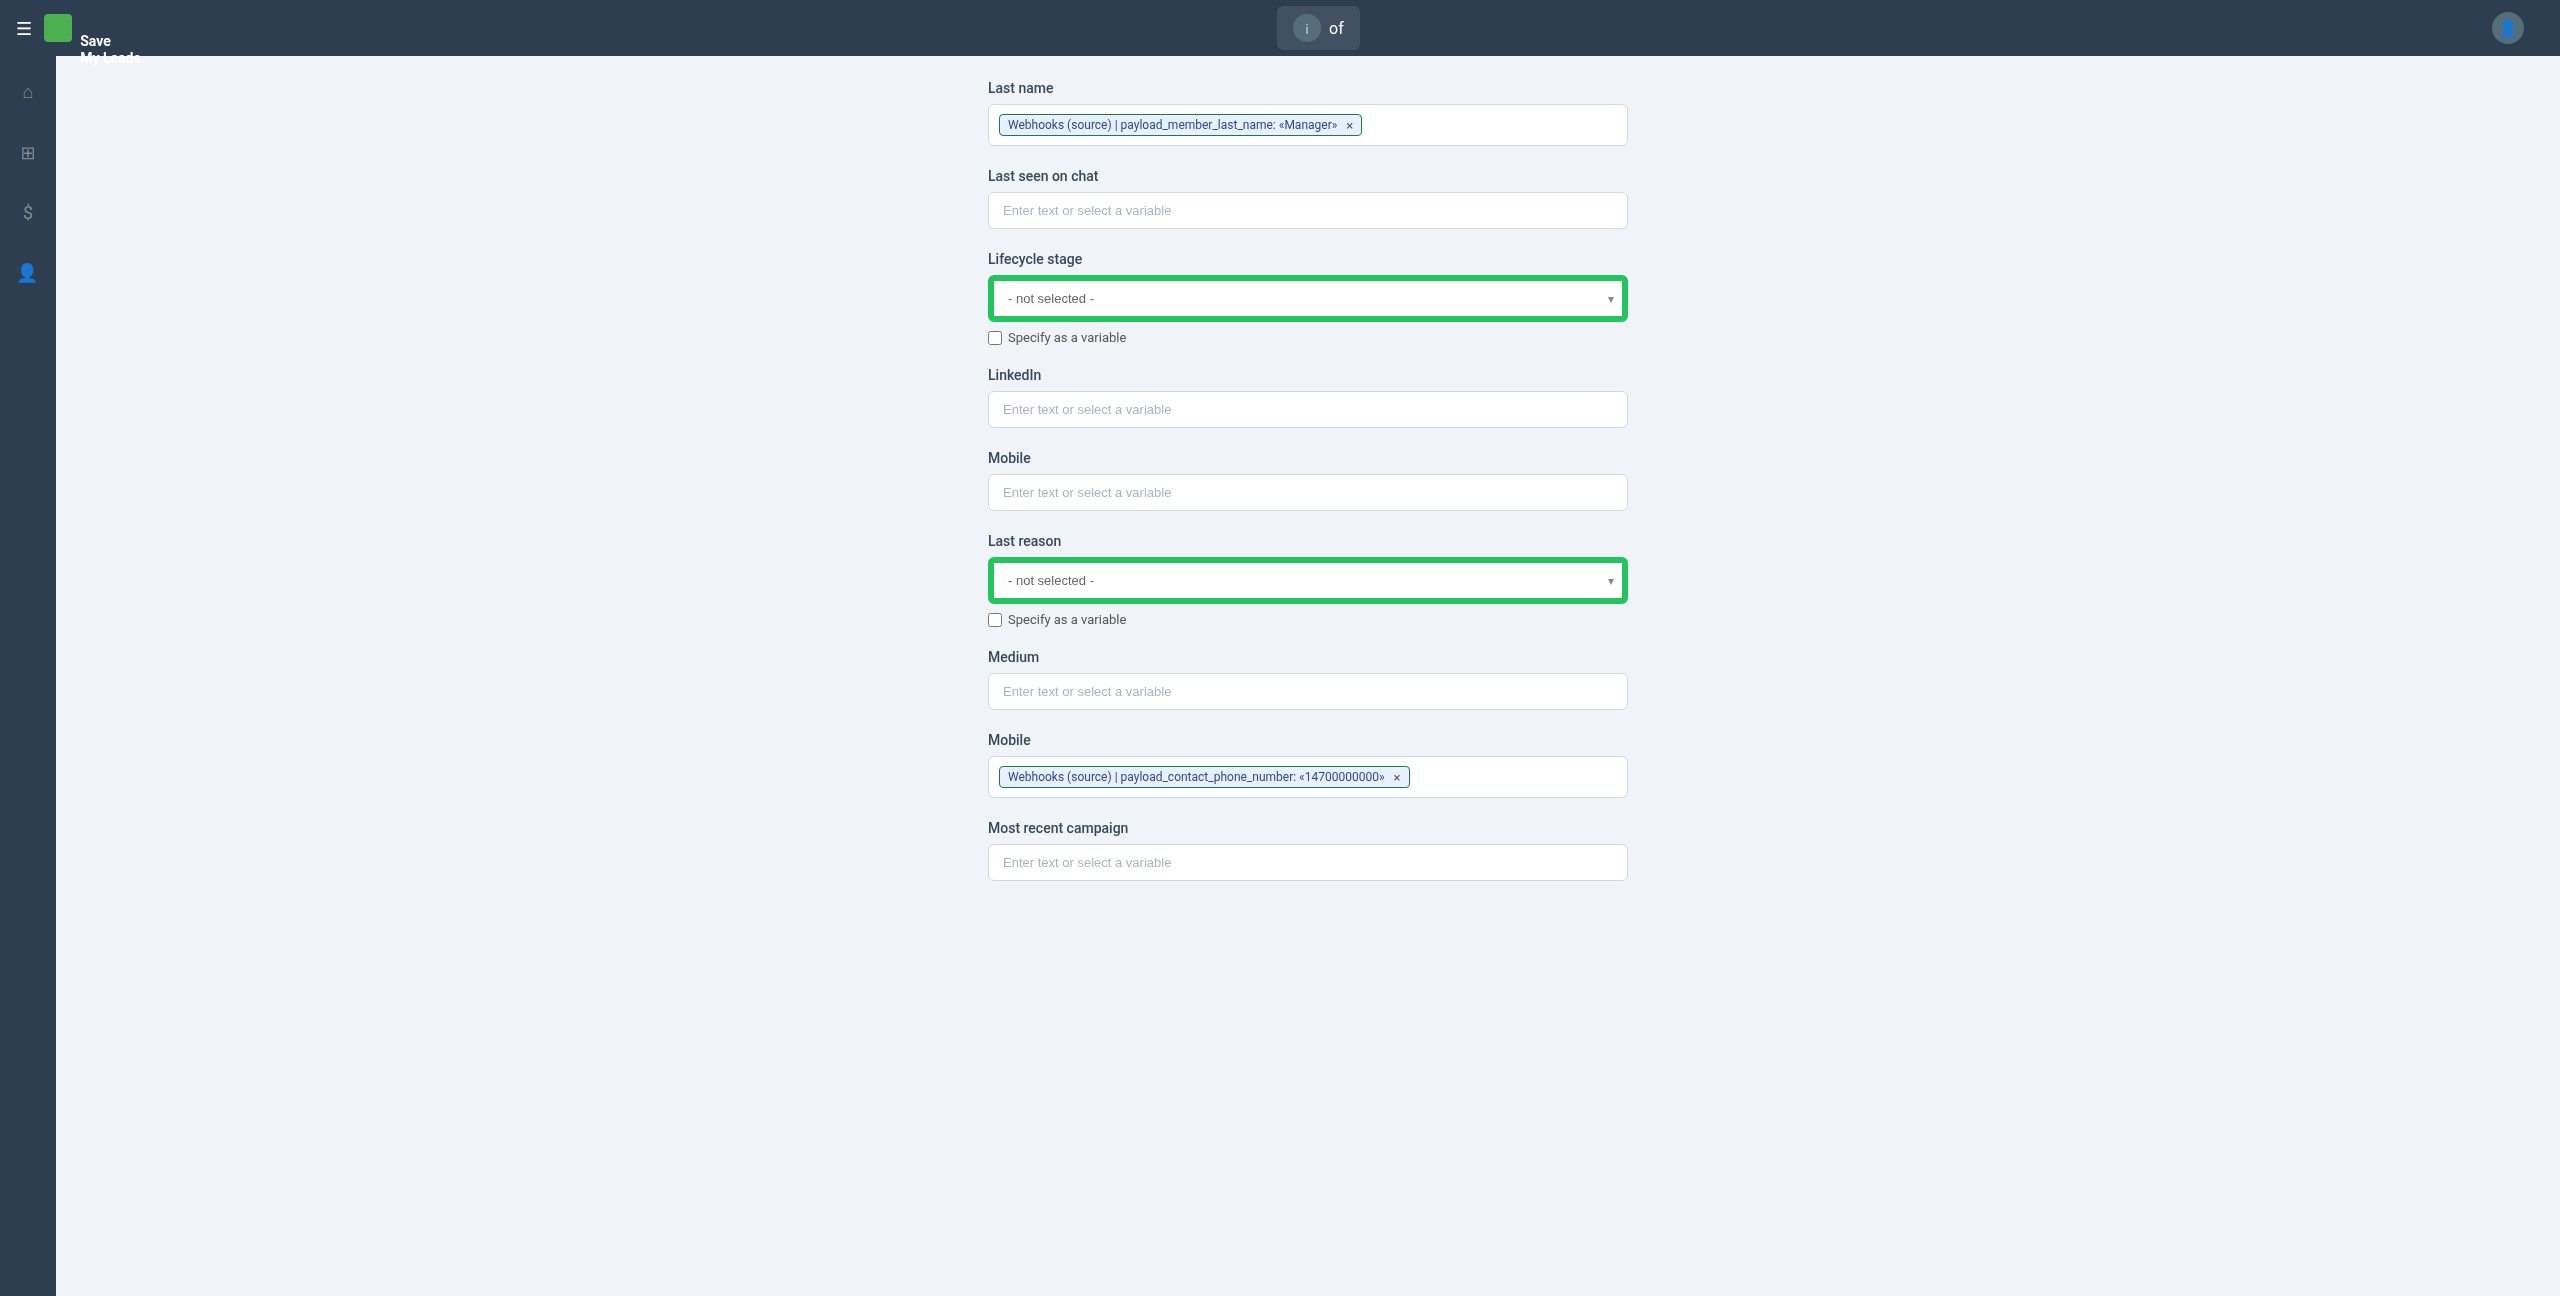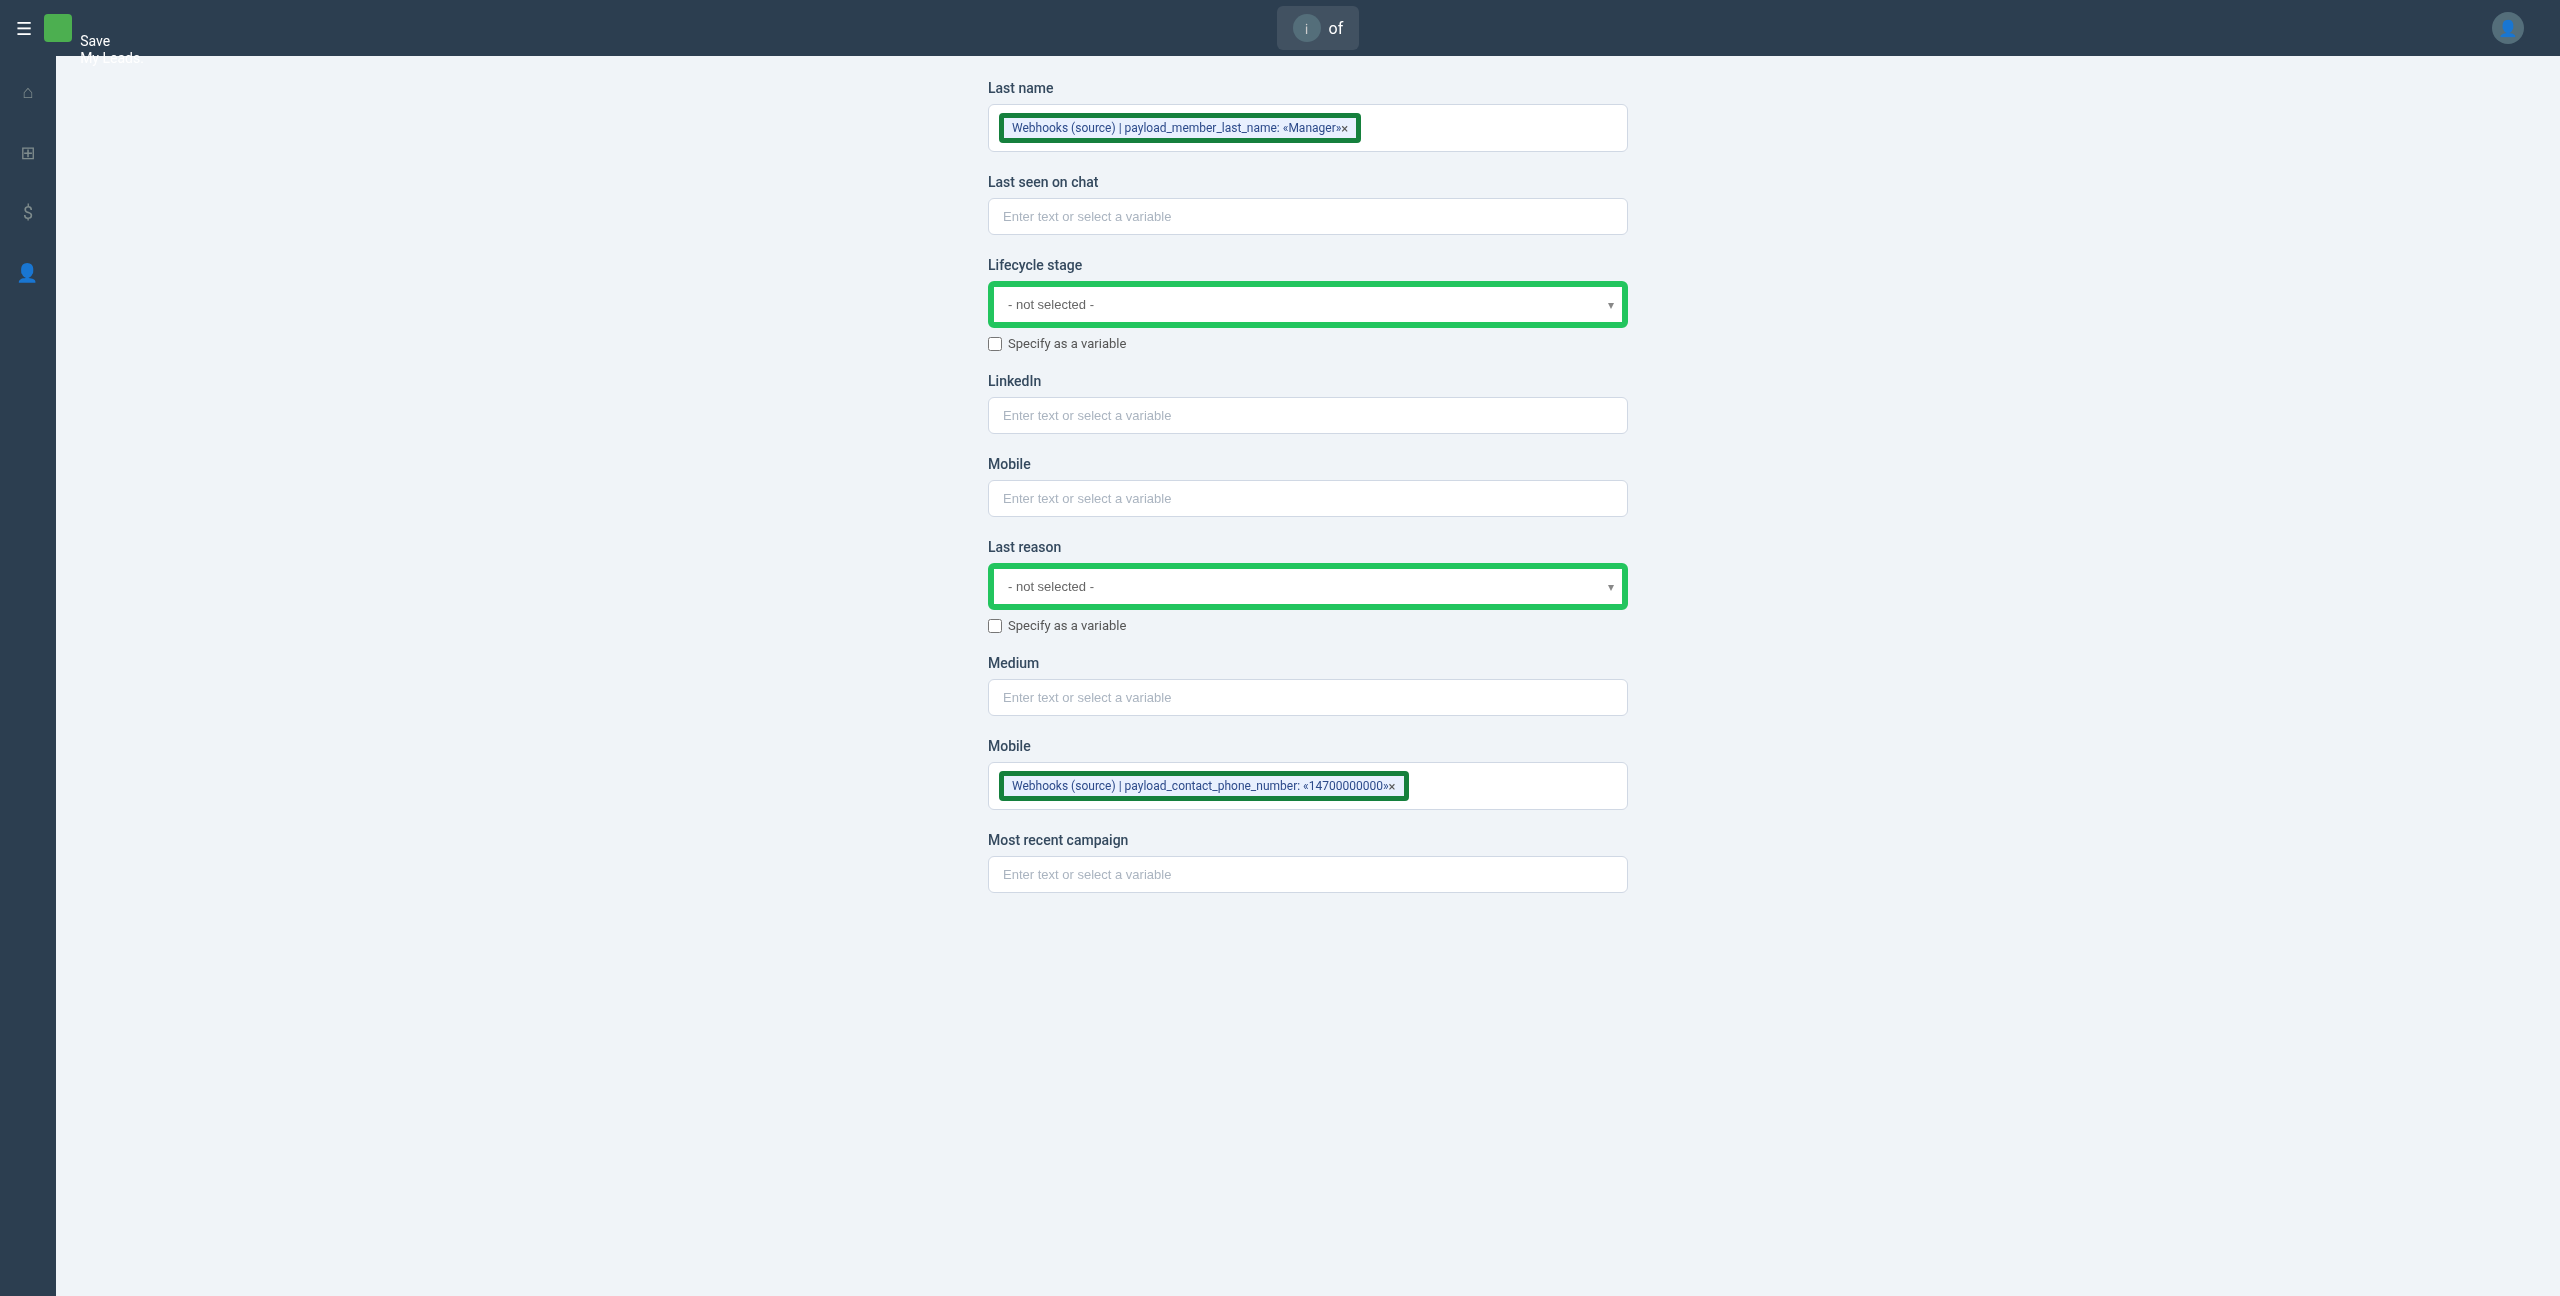--- a/index.html
+++ b/index.html
@@ -13,21 +13,21 @@
       align-items: center;
       justify-content: space-between;
       padding: 0 16px;
       flex-shrink: 0;
       z-index: 100;
     }
     .navbar-left { display: flex; align-items: center; gap: 12px; }
     .hamburger-icon { color: #fff; font-size: 18px; cursor: pointer; }
     .logo { display: flex; align-items: center; gap: 8px; }
     .logo-check { background: #4caf50; border-radius: 4px; width: 28px; height: 28px; display: flex; align-items: center; justify-content: center; color: #fff; font-size: 16px; }
-    .logo-text { color: #fff; font-size: 14px; font-weight: 400; line-height: 1.2; margin-top: 44px; }
+    .logo-text { color: #fff; font-size: 14px; font-weight: 700; line-height: 1.2; margin-top: 44px; }
 
     .navbar-center { display: flex; align-items: center; gap: 8px; background: rgba(255,255,255,0.1); padding: 8px 16px; border-radius: 6px; }
     .leads-icon { width: 28px; height: 28px; border-radius: 50%; background: #546e7a; display: flex; align-items: center; justify-content: center; color: #ccc; font-size: 14px; }
     .leads-count { color: #4caf50; font-size: 13px; }
 
     .navbar-right { display: flex; align-items: center; gap: 10px; }
     .user-avatar { width: 32px; height: 32px; border-radius: 50%; background: #546e7a; display: flex; align-items: center; justify-content: center; color: #ccc; font-size: 16px; }
     .user-info { color: #fff; }
     .user-email { font-size: 13px; font-weight: 600; }
     .user-plan { font-size: 11px; color: #aaa; }
@@ -78,26 +78,26 @@
       display: flex;
       align-items: center;
       flex-wrap: wrap;
       gap: 6px;
       min-height: 42px;
     }
     .tag {
       display: inline-flex;
       align-items: center;
       background: #e8f0fe;
-      border: 5px solid #15803d;
+      border: 1px solid #15803d;
       border-radius: 4px;
       padding: 3px 8px;
       font-size: 12px;
       color: #2c4a8a;
-      gap: 0;
+      gap: 9px;
     }
     .tag-remove { cursor: pointer; color: #555; font-size: 13px; line-height: 1; }
 
     .select-field {
       width: 100%;
       border: 6px solid #22c55e;
       border-radius: 6px;
       padding: 10px 14px;
       font-size: 13px;
       color: #666;

